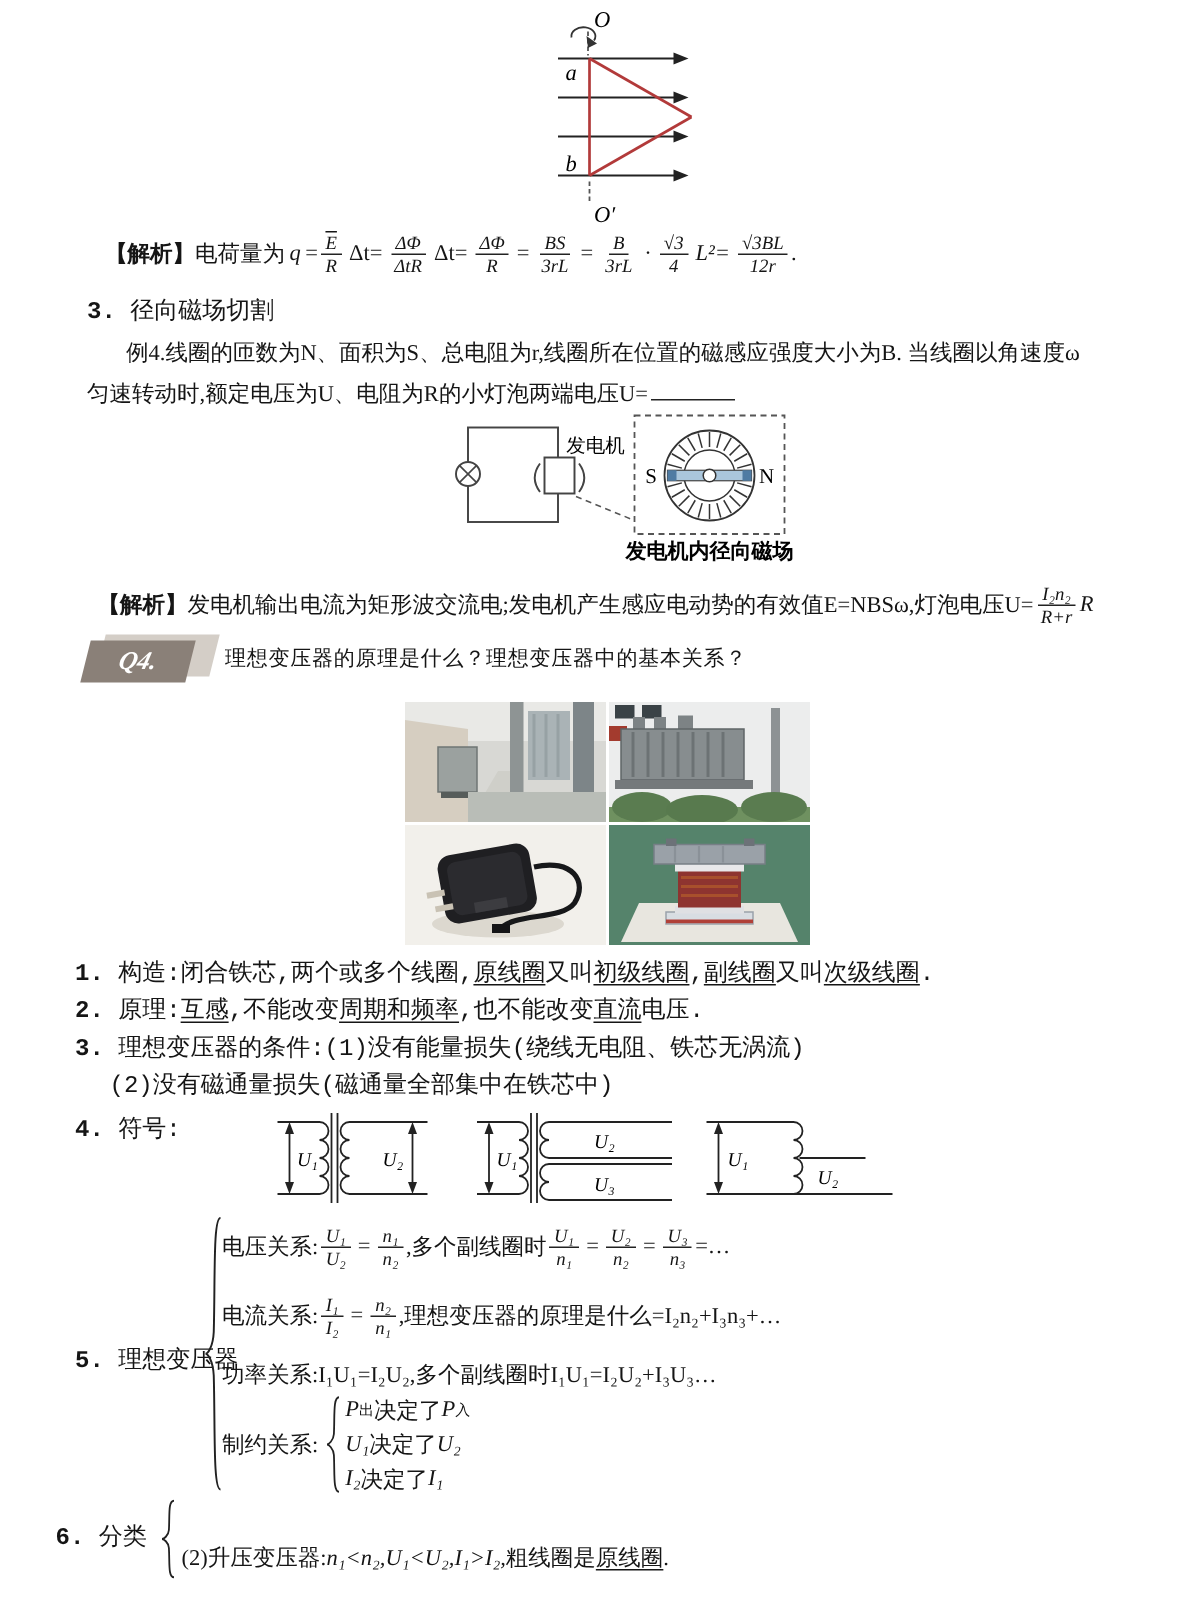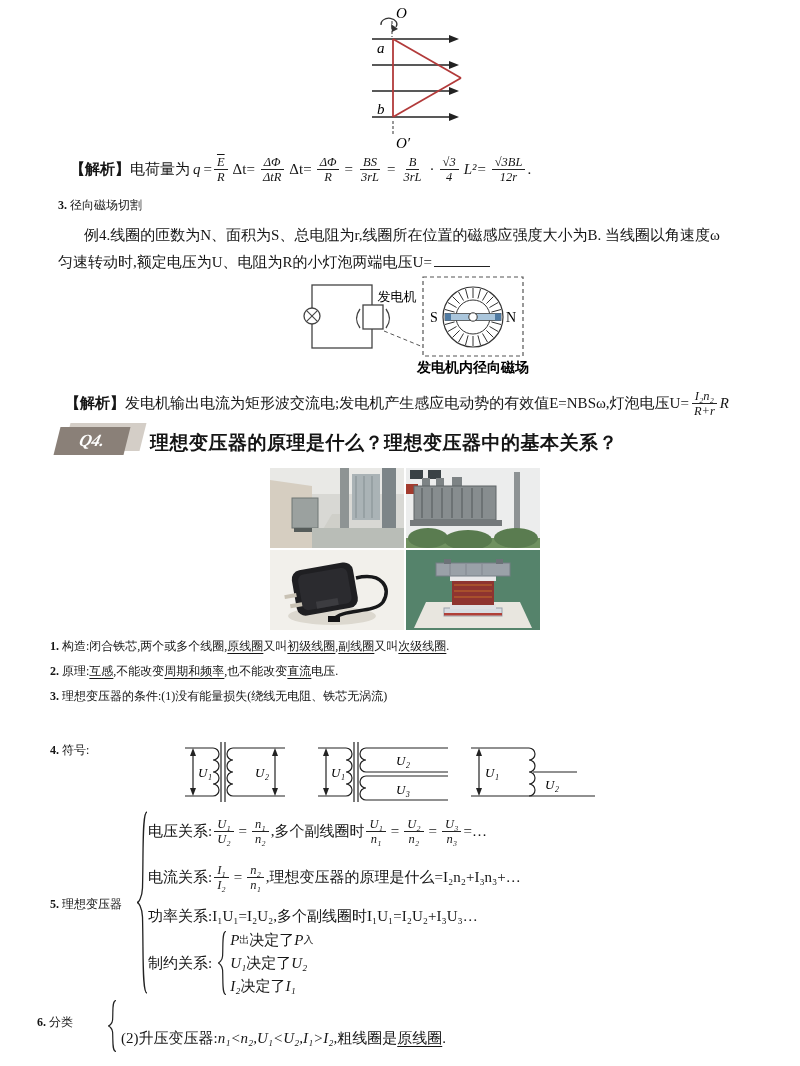--- a/index.html
+++ b/index.html
@@ -11,27 +11,27 @@
   .mi { font-style:italic; }
   .ov { text-decoration:overline; }
   .u { text-decoration:underline; text-underline-offset:3px; }
   .op { margin:0 3px; }
   .csub { font-size:10px; vertical-align:-4px; }
   .frac { display:inline-flex; flex-direction:column; align-items:center; line-height:1.12;
           font-size:12.5px; margin:0 2px; font-style:italic; }
   .frac .num { border-bottom:1px solid #222; padding:0 3px; }
   .frac .den { padding:0 3px; }
   .soltext { font-size:15px; }
-  .body16 { font-size:12px; }
+  .body16 { font-size:16px;font-family:Liberation Mono, monospace; }
   .blank { display:inline-block; width:56px; height:15px; border-bottom:1.2px solid #222; margin-left:2px; }
   .q4shadow { position:absolute; left:10px; top:0px; width:76px; height:28px; background:#d4cec7; transform:skewX(-14deg); }
   .q4main { position:absolute; left:0; top:4px; width:70px; height:28px; background:#8a8078; transform:skewX(-14deg);
             color:#fff; font-style:italic; font-weight:bold; font-size:17px;
             display:flex; align-items:center; justify-content:center; }
-  .q4title { font-size:19px; font-weight:bold; letter-spacing:0.5px; }
+  .q4title { font-size:14px; font-weight:normal; letter-spacing:0.5px; }
   .photogrid { display:grid; grid-template-columns:134px 134px; grid-template-rows:80px 80px; gap:2px; background:#fff; }
   .stack { display:flex; flex-direction:column; justify-content:center; }
   .stack .srow { height:23px; display:flex; align-items:center; }
   svg text { font-family:"Liberation Serif","DejaVu Serif",serif; }
 </style>
 </head>
 <body>
 
 <div class="page">
 
@@ -260,20 +260,21 @@
 
   <div class="abs body16" style="left:50px;top:663px;white-space:nowrap">
     <span class="b">2.</span>
     <span>原理:</span><span class="u">互感</span><span>,不能改变</span><span class="u">周期和频率</span><span>,也不能改变</span><span class="u">直流</span><span>电压.</span>
   </div>
 
   <div class="abs body16" style="left:50px;top:688px;white-space:nowrap">
     <span class="b">3.</span>
     <span>理想变压器的条件:(1)没有能量损失(绕线无电阻、铁芯无涡流)</span>
   </div>
+  <div class="abs body16" style="left:73px;top:713px;white-space:nowrap">(2)没有磁通量损失(磁通量全部集中在铁芯中)</div>
 
   <div class="abs body16" style="left:50px;top:742px">
     <span class="b">4.</span>
     <span>符号:</span>
   </div>
   <svg class="abs" style="left:175px;top:736px" width="120" height="70" viewBox="0 0 120 70">
     <g stroke="#222" stroke-width="1.2" fill="none">
       <path d="M10,12 H38 a6,6 0 0 1 0,12 a6,6 0 0 1 0,12 a6,6 0 0 1 0,12 a6,6 0 0 1 0,12 H10"></path>
       <line x1="46" y1="6" x2="46" y2="66"></line>
         <line x1="50" y1="6" x2="50" y2="66"></line>

